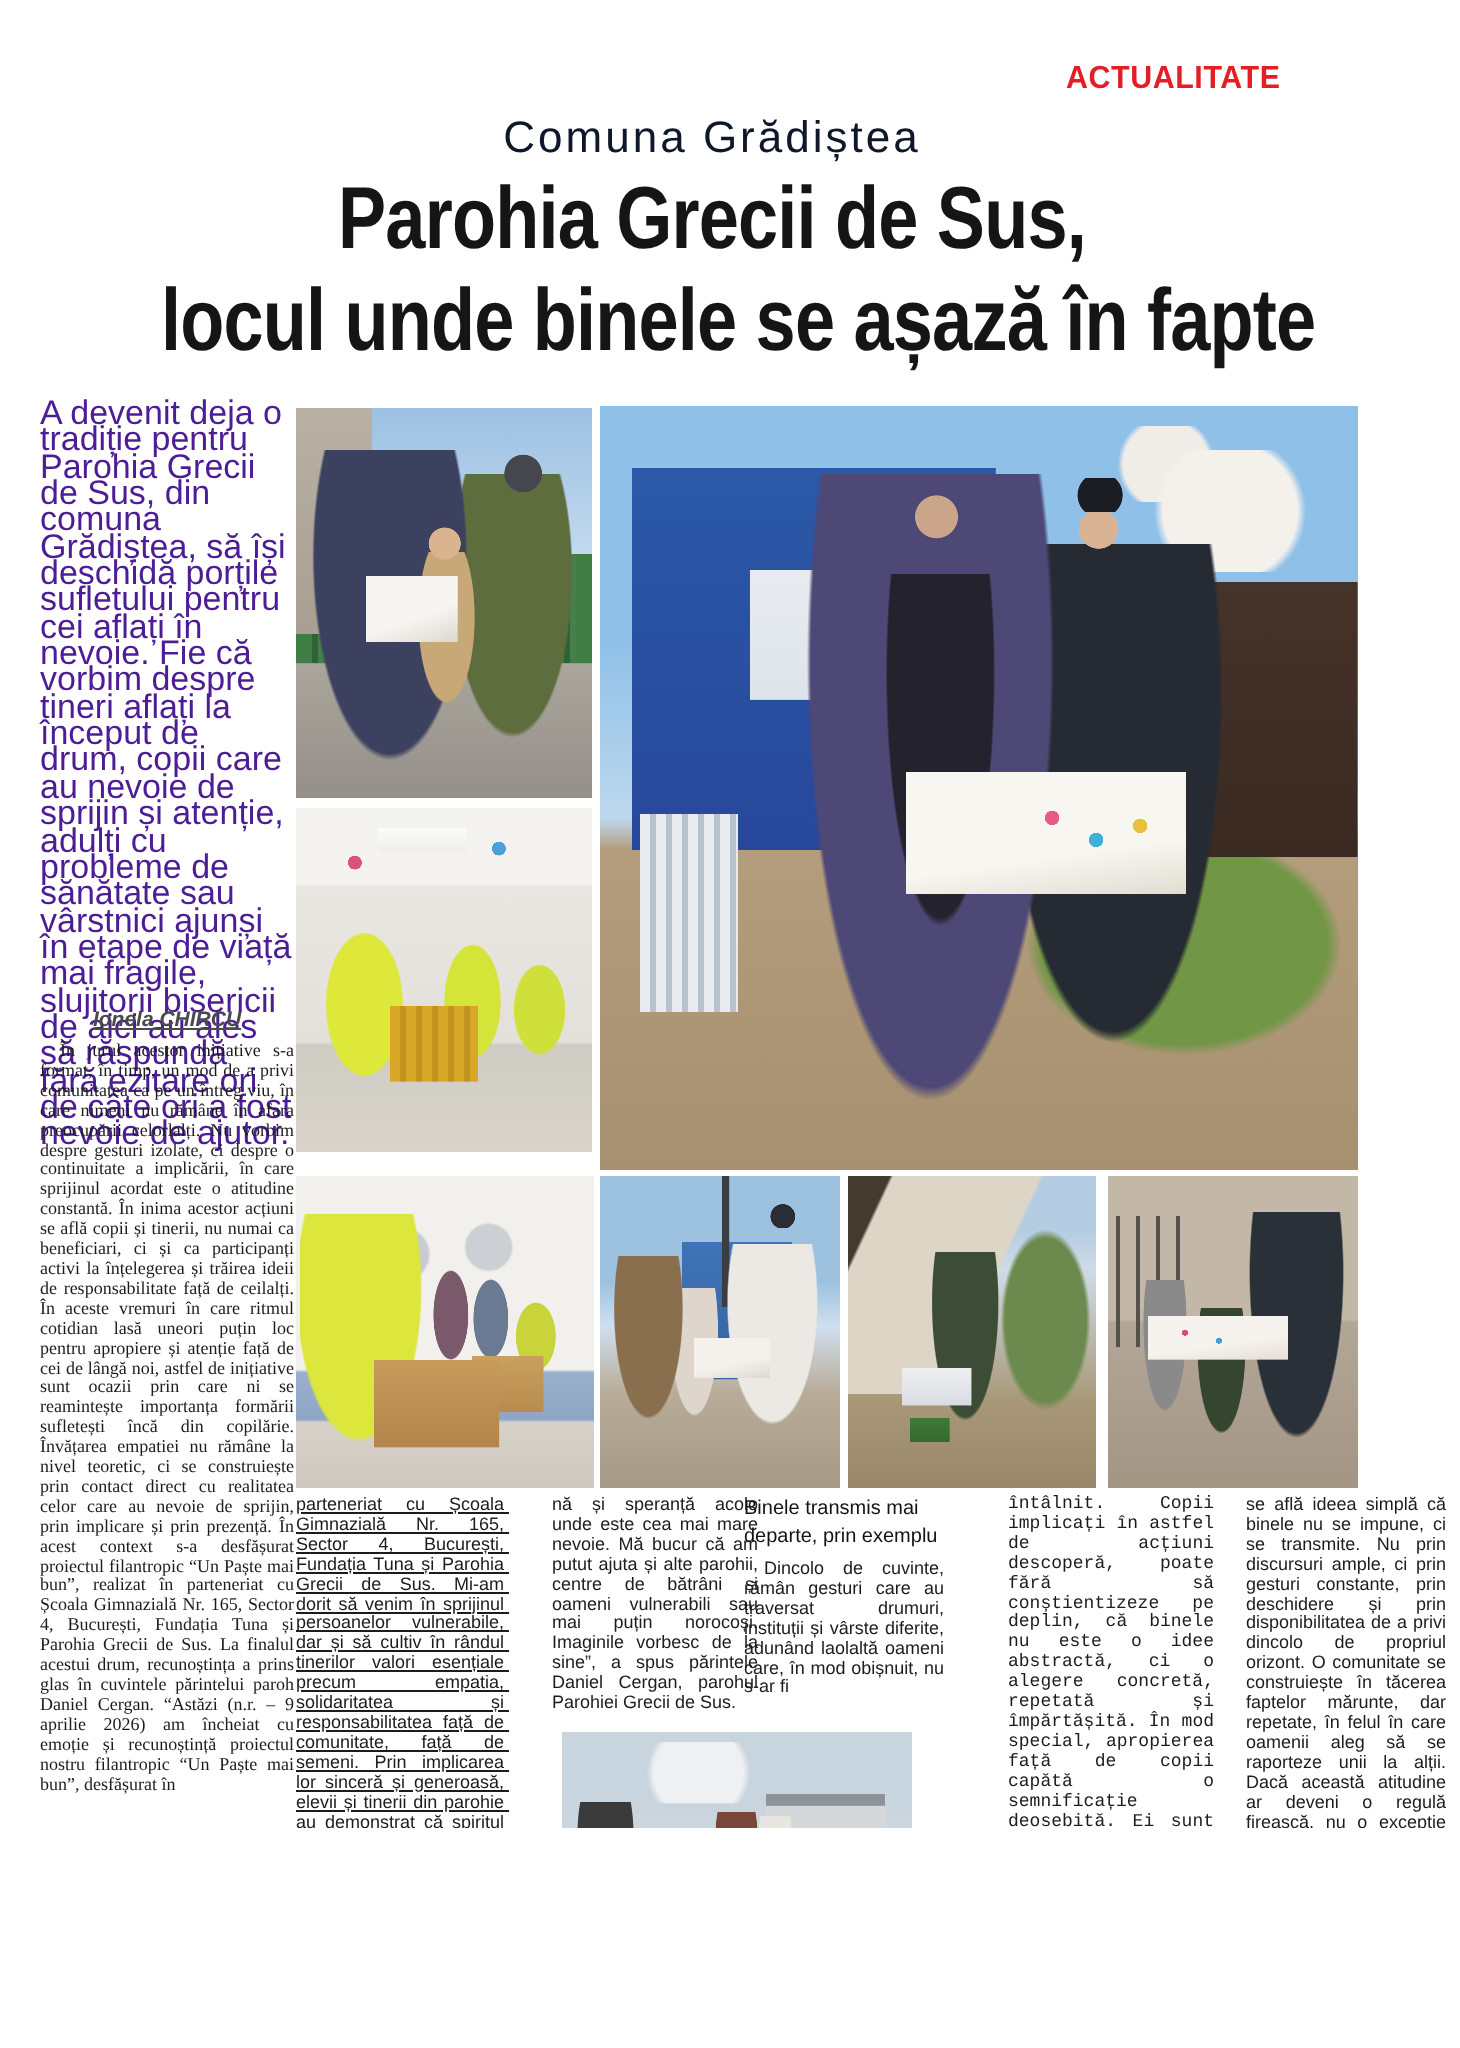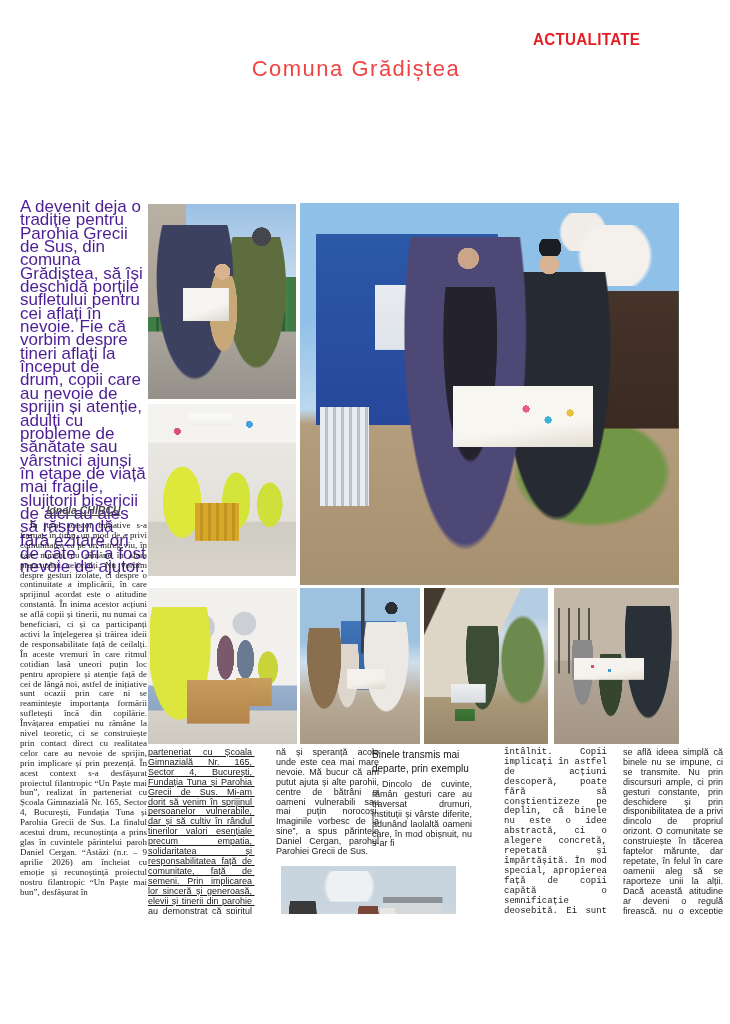--- a/index.html
+++ b/index.html
@@ -10,21 +10,21 @@
   .abs{position:absolute;}
 
   
   #section-label{
     left:533px;top:31px;width:120px;
     color:#e31e25;font-weight:bold;font-size:16px;letter-spacing:.3px;
     transform:scaleX(.95);transform-origin:left center;white-space:nowrap;
   }
   #kicker{
     left:20px;top:56px;width:672px;text-align:center;
-    font-size:22px;letter-spacing:1.5px;color:#ef4444;
+    font-size:22px;letter-spacing:1.5px;color:#0f172a;
   }
   #headline{left:20px;top:84px;width:672px;text-align:center;color:#151515;}
   #headline .hl{
     display:block;font-weight:bold;font-size:44px;line-height:51px;
     transform:scaleX(.82);transform-origin:50% 50%;white-space:nowrap;letter-spacing:-.5px;
   }
 
   
   .txt{white-space:pre-wrap;}
   #intro{
@@ -146,20 +146,24 @@
 </style>
 </head>
 <body>
 
 <div id="page">
 
   <div class="abs" id="section-label">ACTUALITATE</div>
 
   <div class="abs" id="kicker">Comuna Grădiștea</div>
 
+  <div class="abs" id="headline">
+    <span class="hl">Parohia Grecii de Sus,</span>
+    <span class="hl">locul unde binele se așază în fapte</span>
+  </div>
 
   <div class="abs txt" id="intro">A devenit deja o tradiție pentru Parohia Grecii de Sus, din comuna Grădiștea, să își deschidă porțile sufletului pentru cei aflați în nevoie. Fie că vorbim despre tineri aflați la început de drum, copii care au nevoie de sprijin și atenție, adulți cu probleme de sănătate sau vârstnici ajunși în etape de viață mai fragile, slujitorii bisericii de aici au ales să răspundă fără ezitare ori de câte ori a fost nevoie de ajutor.</div>
 
   <div class="abs" id="byline">Ionela CHIRCU</div>
 
   <div class="abs txt bodycol" id="col1">În jurul acestor inițiative s-a format, în timp, un mod de a privi comunitatea ca pe un întreg viu, în care nimeni nu rămâne în afara preocupării celorlalți. Nu vorbim despre gesturi izolate, ci despre o continuitate a implicării, în care sprijinul acordat este o atitudine constantă. În inima acestor acțiuni se află copii și tinerii, nu numai ca beneficiari, ci și ca participanți activi la înțelegerea și trăirea ideii de responsabilitate față de ceilalți. În aceste vremuri în care ritmul cotidian lasă uneori puțin loc pentru apropiere și atenție față de cei de lângă noi, astfel de inițiative sunt ocazii prin care ni se reamintește importanța formării sufletești încă din copilărie. Învățarea empatiei nu rămâne la nivel teoretic, ci se construiește prin contact direct cu realitatea celor care au nevoie de sprijin, prin implicare și prin prezență. În acest context s-a desfășurat proiectul filantropic “Un Paște mai bun”, realizat în parteneriat cu Școala Gimnazială Nr. 165, Sector 4, București, Fundația Tuna și Parohia Grecii de Sus. La finalul acestui drum, recunoștința a prins glas în cuvintele părintelui paroh Daniel Cergan. “Astăzi (n.r. – 9 aprilie 2026) am încheiat cu emoție și recunoștință proiectul nostru filantropic “Un Paște mai bun”, desfășurat în</div>
 
   <div class="abs photo" id="ph-a" title="Bărbat înmânând o cutie albă decorată unui tânăr în geacă verde, lângă un gard verde"></div>
   <div class="abs photo" id="ph-b" title="Copii în veste galbene reflectorizante lângă mese cu sticle de ulei, într-o sală decorată"></div>
   <div class="abs photo" id="ph-c" title="Părintele Daniel Cergan și un tânăr ținând o cutie albă decorată, în fața unei case albastre"></div>

